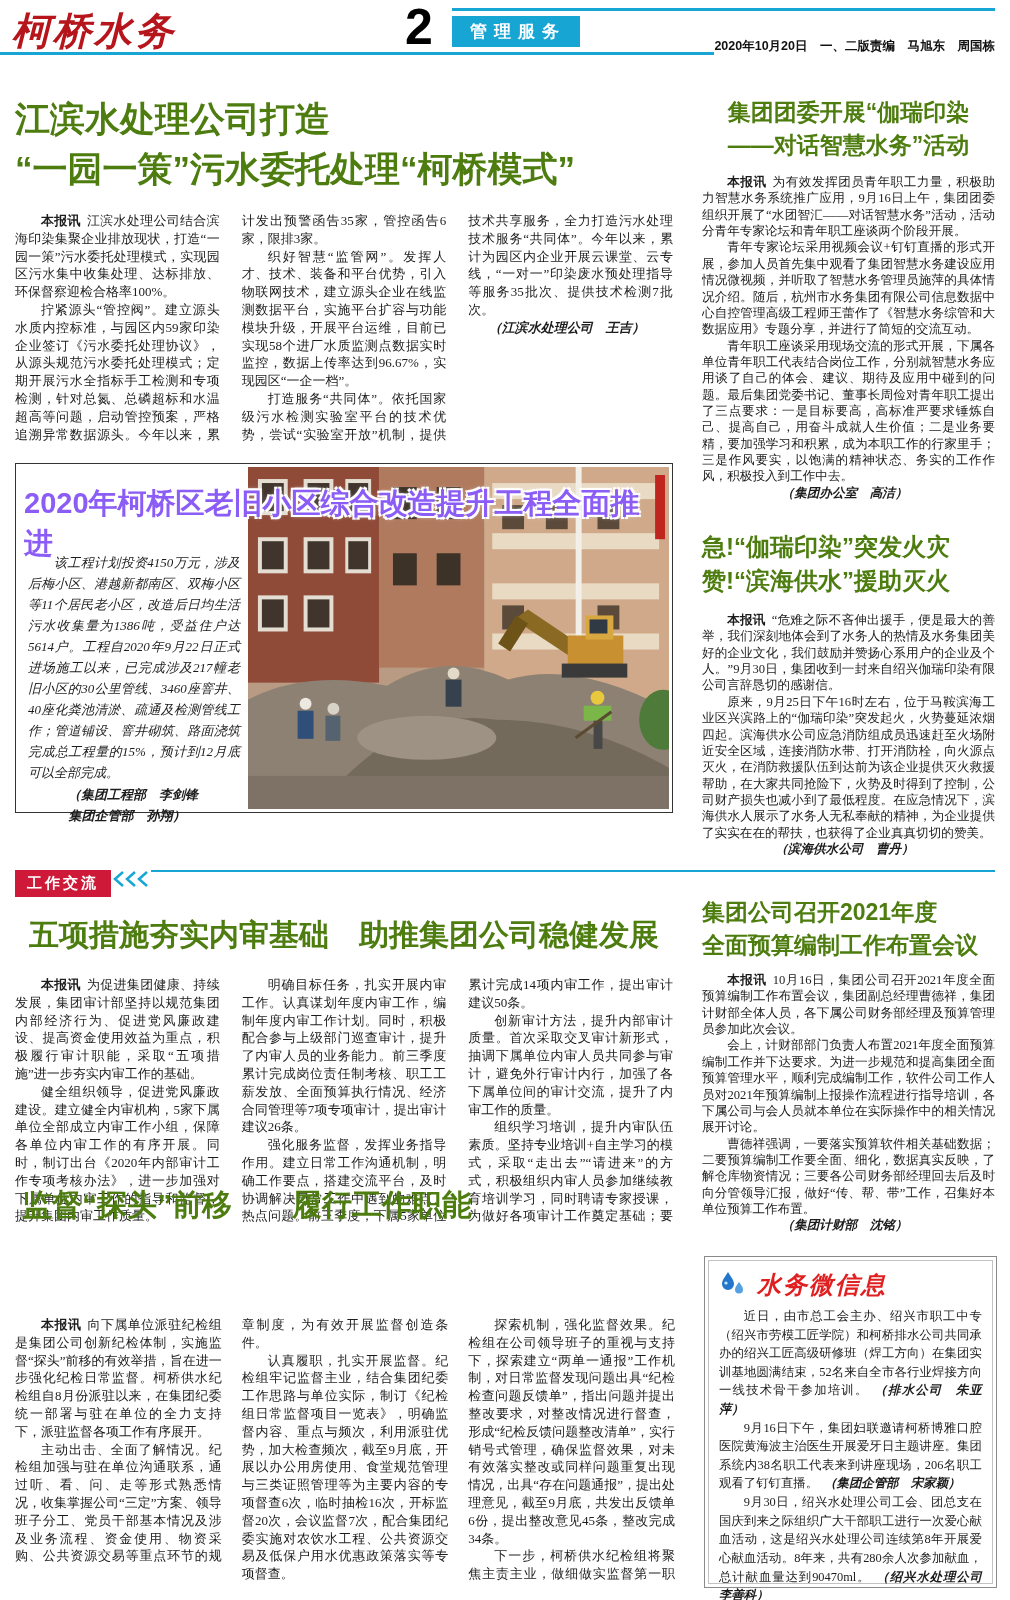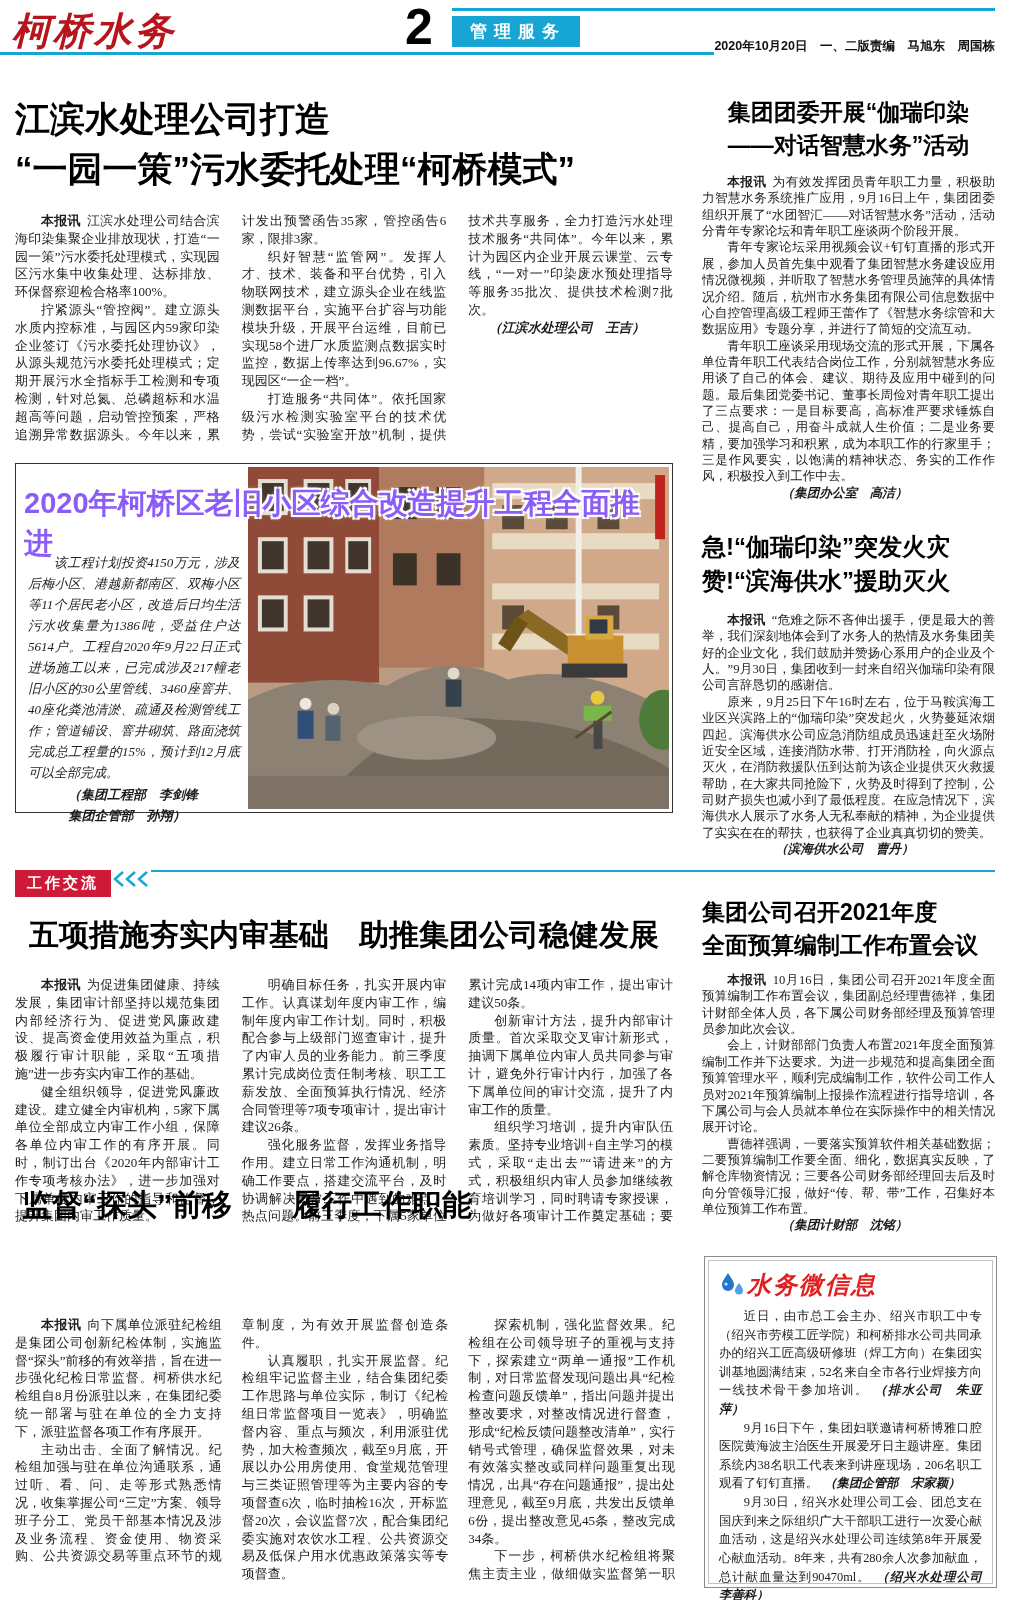--- a/index.html
+++ b/index.html
@@ -9,21 +9,21 @@
   
   .masthead{left:12px;top:6px;font-size:38px;font-weight:bold;font-style:italic;
             color:#b5151b;letter-spacing:3px;font-family:"Liberation Serif",serif;}
   .pagenum{left:405px;top:2px;font-size:50px;font-weight:bold;font-family:"Liberation Sans",sans-serif;color:#000;line-height:1;}
   .toprule{left:452px;top:8px;right:15px;height:3px;background:#17a6d4;}
   .secbadge{left:452px;top:16px;background:#17a6d4;color:#fff;font-family:"Liberation Sans",sans-serif;
             font-weight:bold;font-size:17px;letter-spacing:7px;padding:4px 14px 4px 18px;}
   .dateline{right:15px;top:38px;font-size:12.5px;font-weight:bold;font-family:"Liberation Sans",sans-serif;color:#111;}
   .headrule{left:0;top:52px;width:714px;height:3px;background:#17a6d4;}
   
-  .h-big{font-family:"Liberation Sans",sans-serif;font-weight:bold;color:#000000;line-height:1.42;}
+  .h-big{font-family:"Liberation Sans",sans-serif;font-weight:bold;color:#4d7c0f;line-height:1.42;}
   
   .body3{column-count:3;column-gap:22px;column-fill:auto;height:100%;overflow:hidden;
          font-size:13px;line-height:1.37;text-align:justify;}
   .rbody{font-size:12.6px;line-height:1.3;text-align:justify;overflow:hidden;}
   p{margin:0;text-indent:2em;}
   .lead{font-weight:bold;font-family:"Liberation Sans",sans-serif;margin-right:6px;}
   .byline-r{text-align:center;padding-right:8px;font-style:italic;font-weight:600;text-indent:0;}
   .byline-i{font-style:italic;font-weight:600;margin-left:6px;}
   
   .photobox{left:15px;top:463px;width:656px;height:348px;border:1px solid #333;background:#fff;}
@@ -213,21 +213,21 @@
       <p>主动出击、全面了解情况。纪检组加强与驻在单位沟通联系，通过听、看、问、走等形式熟悉情况，收集掌握公司“三定”方案、领导班子分工、党员干部基本情况及涉及业务流程、资金使用、物资采购、公共资源交易等重点环节的规章制度，为有效开展监督创造条件。</p>
       <p>认真履职，扎实开展监督。纪检组牢记监督主业，结合集团纪委工作思路与单位实际，制订《纪检组日常监督项目一览表》，明确监督内容、重点与频次，利用派驻优势，加大检查频次，截至9月底，开展以办公用房使用、食堂规范管理与三类证照管理等为主要内容的专项督查6次，临时抽检16次，开标监督20次，会议监督7次，配合集团纪委实施对农饮水工程、公共资源交易及低保户用水优惠政策落实等专项督查。</p>
       <p>探索机制，强化监督效果。纪检组在公司领导班子的重视与支持下，探索建立“两单一通报”工作机制，对日常监督发现问题出具“纪检检查问题反馈单”，指出问题并提出整改要求，对整改情况进行督查，形成“纪检反馈问题整改清单”，实行销号式管理，确保监督效果，对未有效落实整改或同样问题重复出现情况，出具“存在问题通报”，提出处理意见，截至9月底，共发出反馈单6份，提出整改意见45条，整改完成34条。</p>
       <p>下一步，柯桥供水纪检组将聚焦主责主业，做细做实监督第一职责，积极发挥“派”的权威和“驻”的优势，敢监督、会监督、勤监督，坚持不懈抓早抓小抓常，同时进一步完善工作机制，创新监督途径，不断提升派驻监督的质量与效能。</p>
 
     </div>
   </div>
 
   <div class="abs wxbox">
     <div class="wxinner">
-      <div style="display:flex;align-items:flex-end;gap:2px;">
+      <div style="display:flex;align-items:center;gap:12px;">
         <svg width="26" height="30" viewBox="0 0 26 30">
           <path d="M9,2 C12,7 15,10 15,14 A6,6 0 1 1 3,14 C3,10 6,7 9,2 Z" fill="#2277cc"></path>
           <path d="M20,12 C22,15 24,17 24,19.6 A4,4 0 1 1 16,19.6 C16,17 18,15 20,12 Z" fill="#55a0e0"></path>
           <circle cx="7" cy="13" r="1.6" fill="#cfe6f8"></circle>
         </svg>
         <span class="wxtitle">水务微信息</span>
       </div>
       <div class="wxbody">
         <p><span>近日，由市总工会主办、绍兴市职工中专（绍兴市劳模工匠学院）和柯桥排水公司共同承办的绍兴工匠高级研修班（焊工方向）在集团实训基地圆满结束，52名来自全市各行业焊接方向一线技术骨干参加培训。</span><span class="byline-i">（排水公司　朱亚萍）</span></p>
         <p><span>9月16日下午，集团妇联邀请柯桥博雅口腔医院黄海波主治医生开展爱牙日主题讲座。集团系统内38名职工代表来到讲座现场，206名职工观看了钉钉直播。</span><span class="byline-i">（集团企管部　宋家颖）</span></p>

